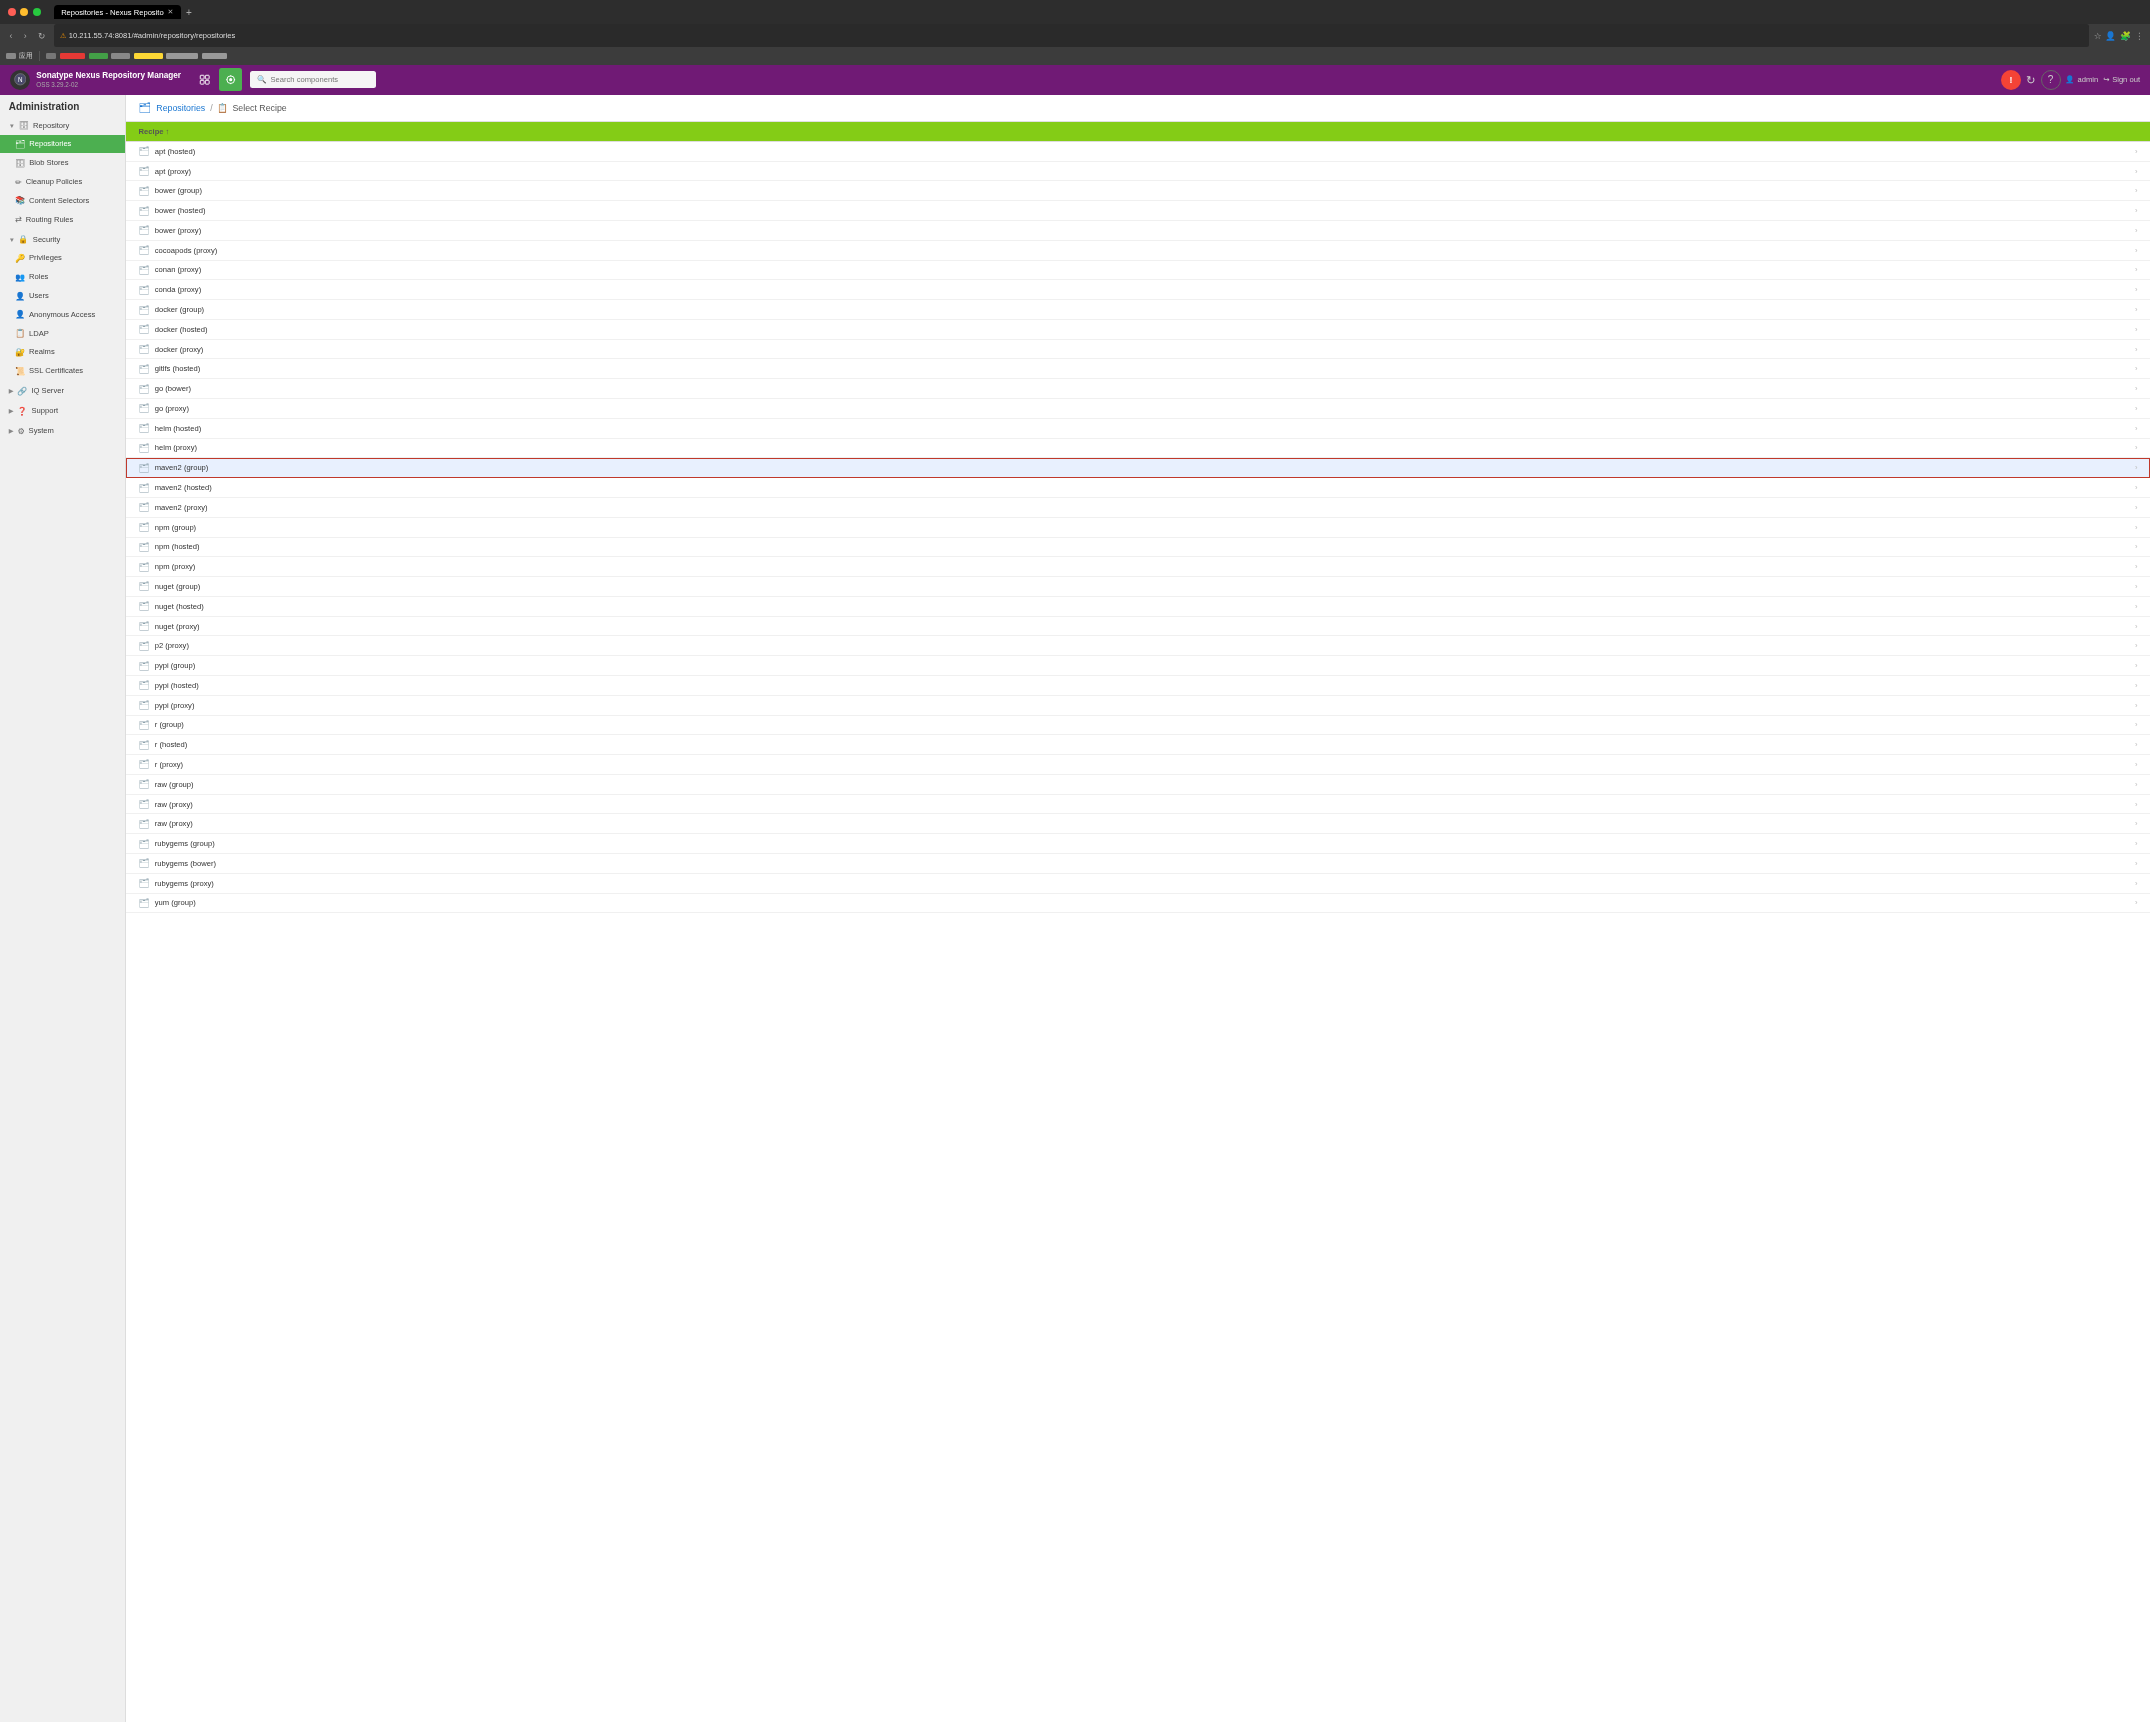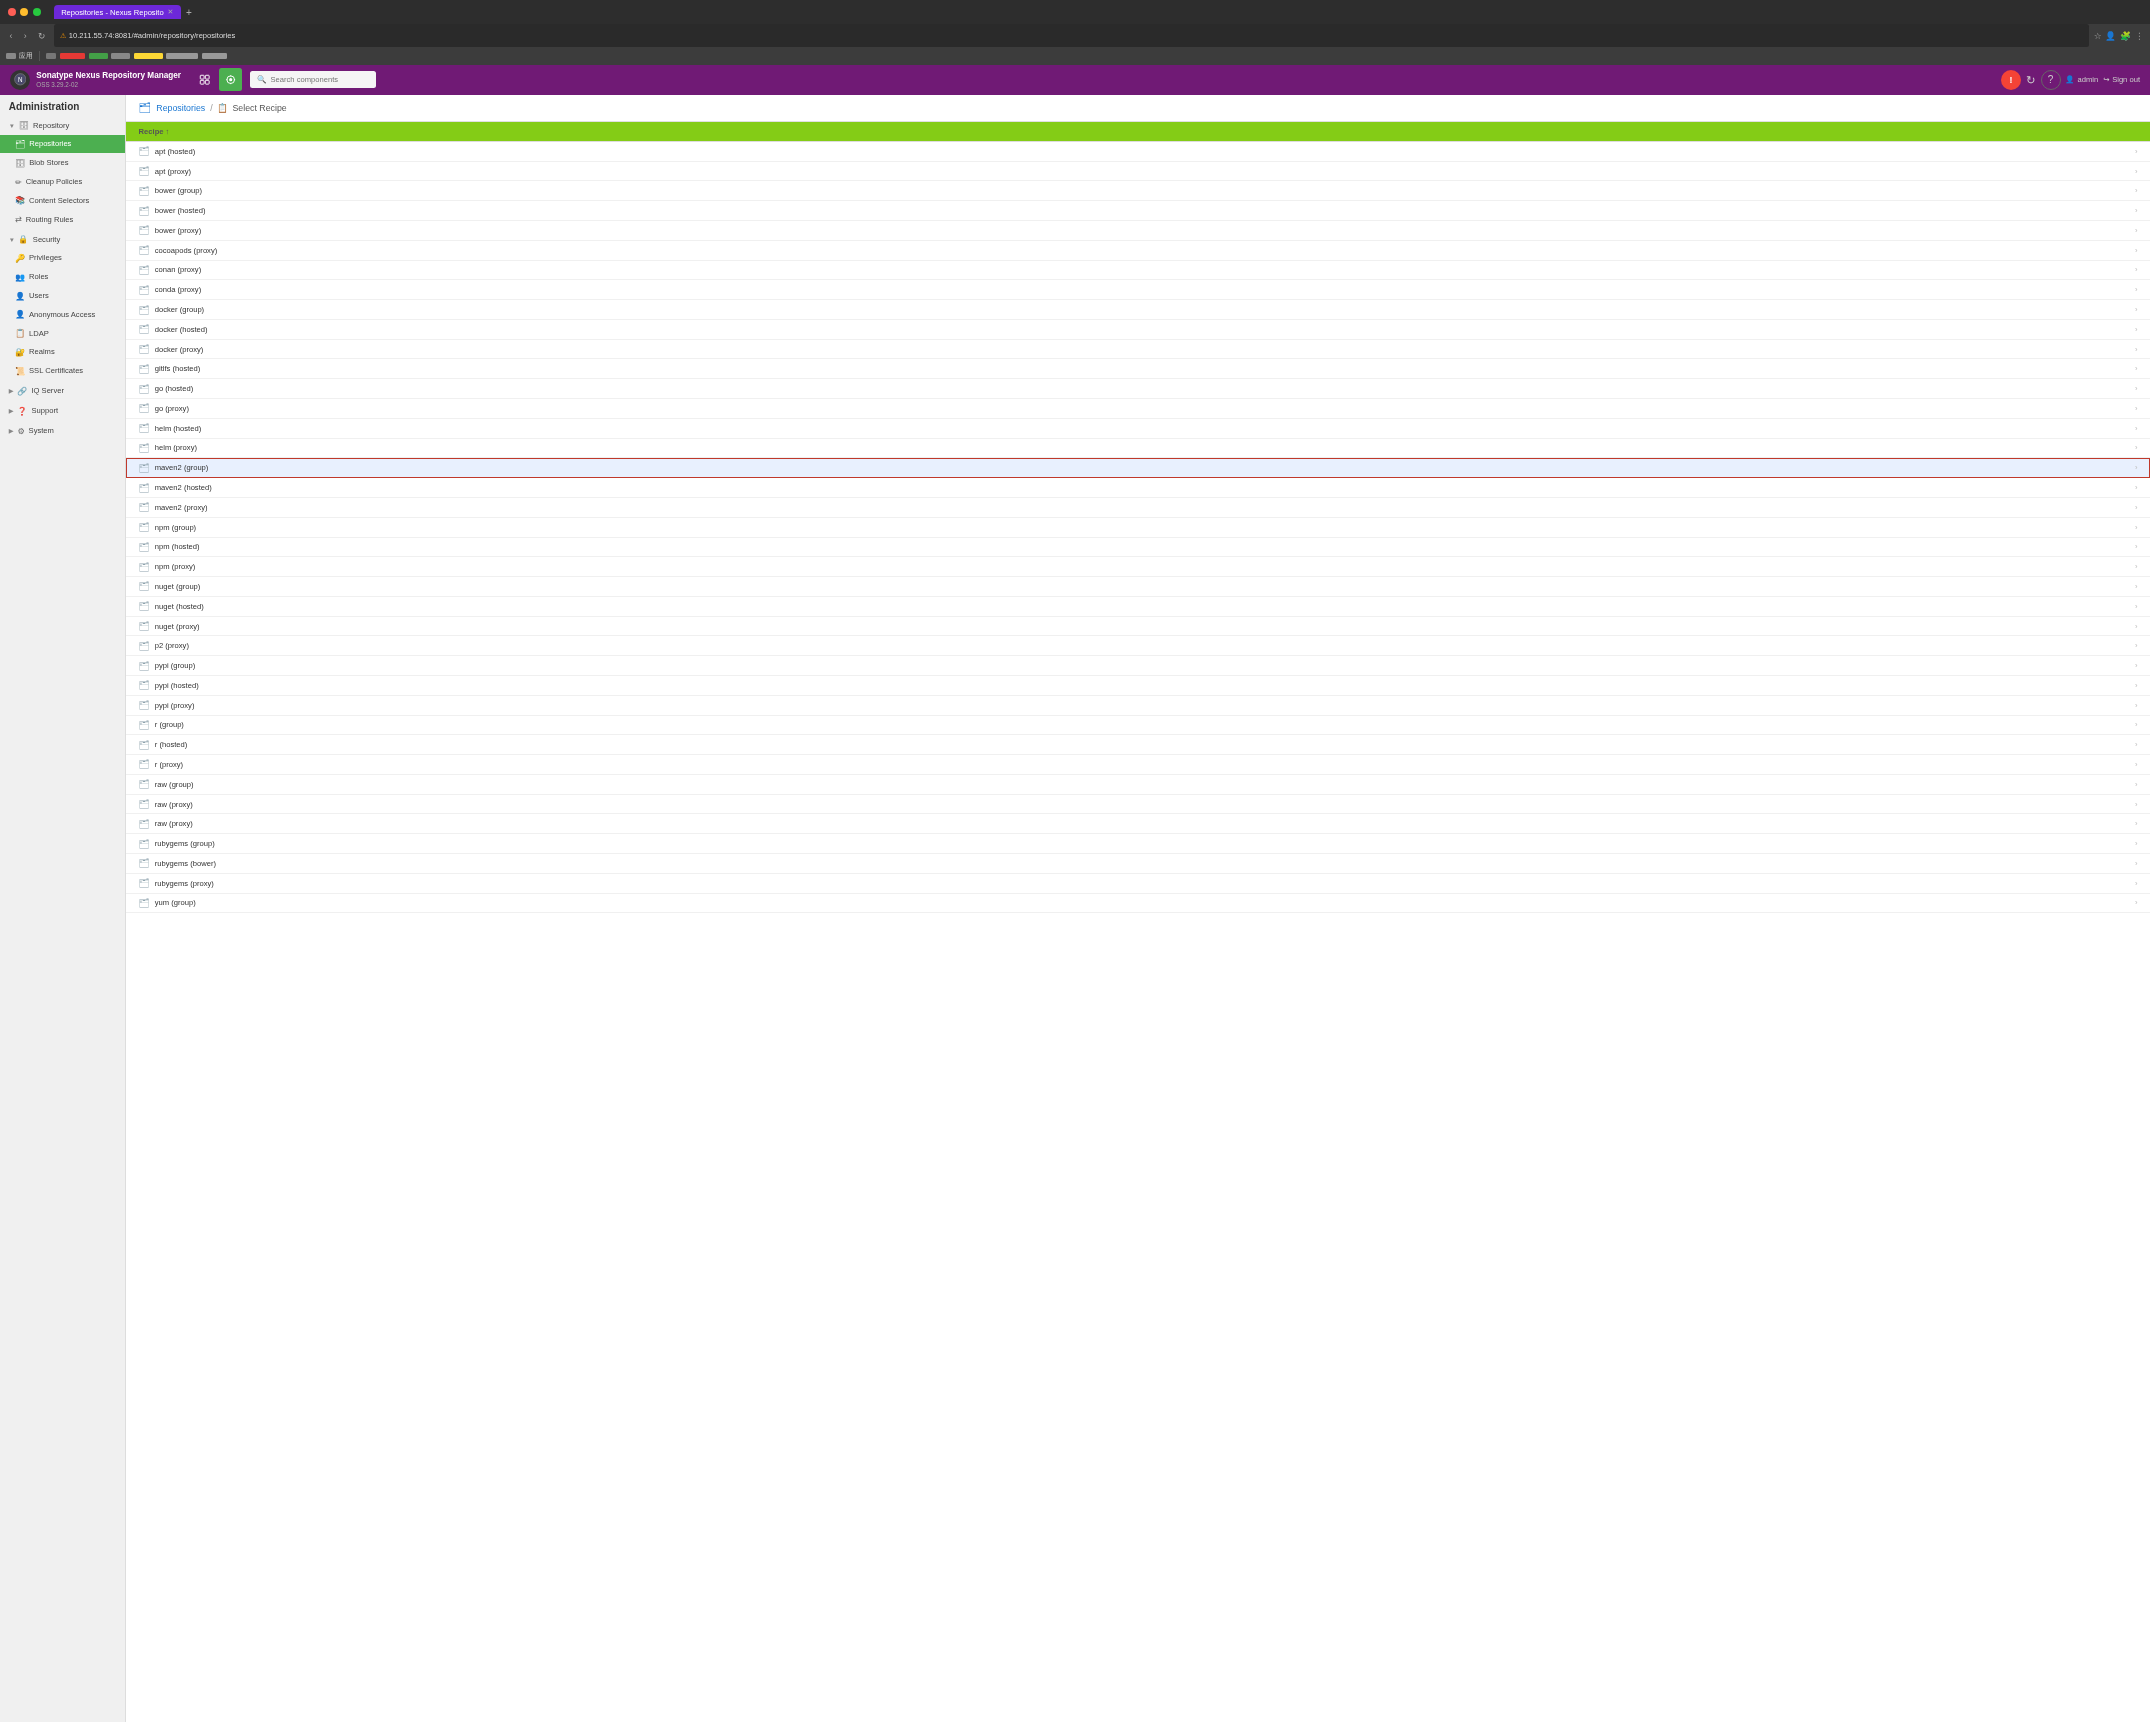--- a/index.html
+++ b/index.html
@@ -7,21 +7,21 @@
 
     
     .title-bar { background: #2d2d2d; height: 24px; display: flex; align-items: center; padding: 0 7.6px; gap: 5px; flex-shrink: 0; }
     .traffic-lights { display: flex; gap: 4.4px; }
     .tl { width: 8.2px; height: 8.2px; border-radius: 50%; }
     .tl-red { background: #ff5f56; }
     .tl-yellow { background: #ffbd2e; }
     .tl-green { background: #27c93f; }
     .tab-bar { display: flex; align-items: center; margin-left: 7.6px; gap: 2.5px; }
     .tab { background: #3c3c3c; color: #ccc; padding: 2.5px 7.6px; border-radius: 3.8px 3.8px 0 0; font-size: 7.6px; display: flex; align-items: center; gap: 3.8px; }
-    .tab.active { background: #6d28d9; color: #fff; }
+    .tab.active { background: #000000; color: #fff; }
     .tab-close { color: #aaa; font-size: 7px; cursor: pointer; }
     .new-tab { color: #aaa; font-size: 10px; margin-left: 2.5px; cursor: pointer; }
 
     
     .address-bar { background: #3c3c3c; height: 23px; display: flex; align-items: center; padding: 0 6.3px; gap: 5px; flex-shrink: 0; }
     .nav-btn { color: #aaa; font-size: 8.8px; cursor: pointer; background: none; border: none; padding: 1.9px 3.2px; }
     .nav-btn:disabled { color: #666; cursor: default; }
     .address-input { flex: 1; background: #2a2a2a; border: none; border-radius: 2.5px; color: #ddd; padding: 2.5px 6.3px; font-size: 7.6px; height: 23px; display: flex; align-items: center; }
     .address-lock { color: #f90; font-size: 7px; margin-right: 2.5px; }
     .bookmark-btns { display: flex; gap: 3.8px; }
@@ -379,21 +379,21 @@
     <span class="row-label">docker (proxy)</span>
     <span class="row-chevron">›</span>
   </div>
             <div class="table-row">
     <span class="row-icon">🗂</span>
     <span class="row-label">gitlfs (hosted)</span>
     <span class="row-chevron">›</span>
   </div>
             <div class="table-row">
     <span class="row-icon">🗂</span>
-    <span class="row-label">go (hosted)</span>
+    <span class="row-label">go (bower)</span>
     <span class="row-chevron">›</span>
   </div>
             <div class="table-row">
     <span class="row-icon">🗂</span>
     <span class="row-label">go (proxy)</span>
     <span class="row-chevron">›</span>
   </div>
             <div class="table-row">
     <span class="row-icon">🗂</span>
     <span class="row-label">helm (hosted)</span>

